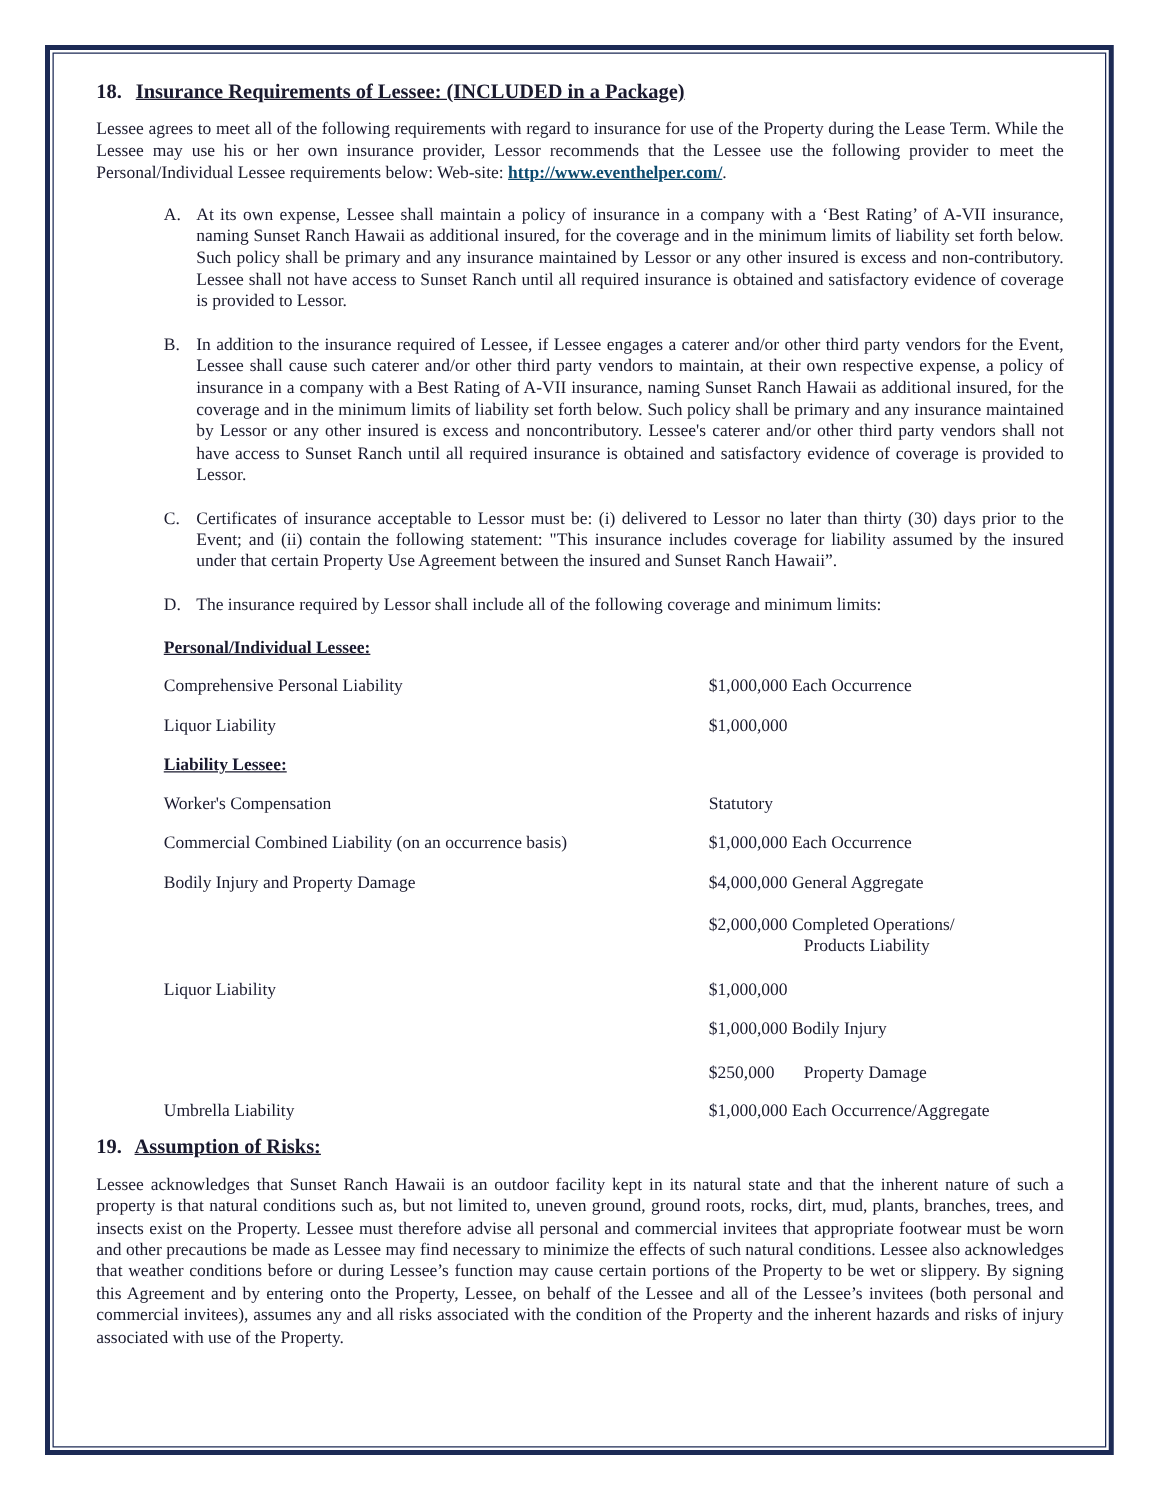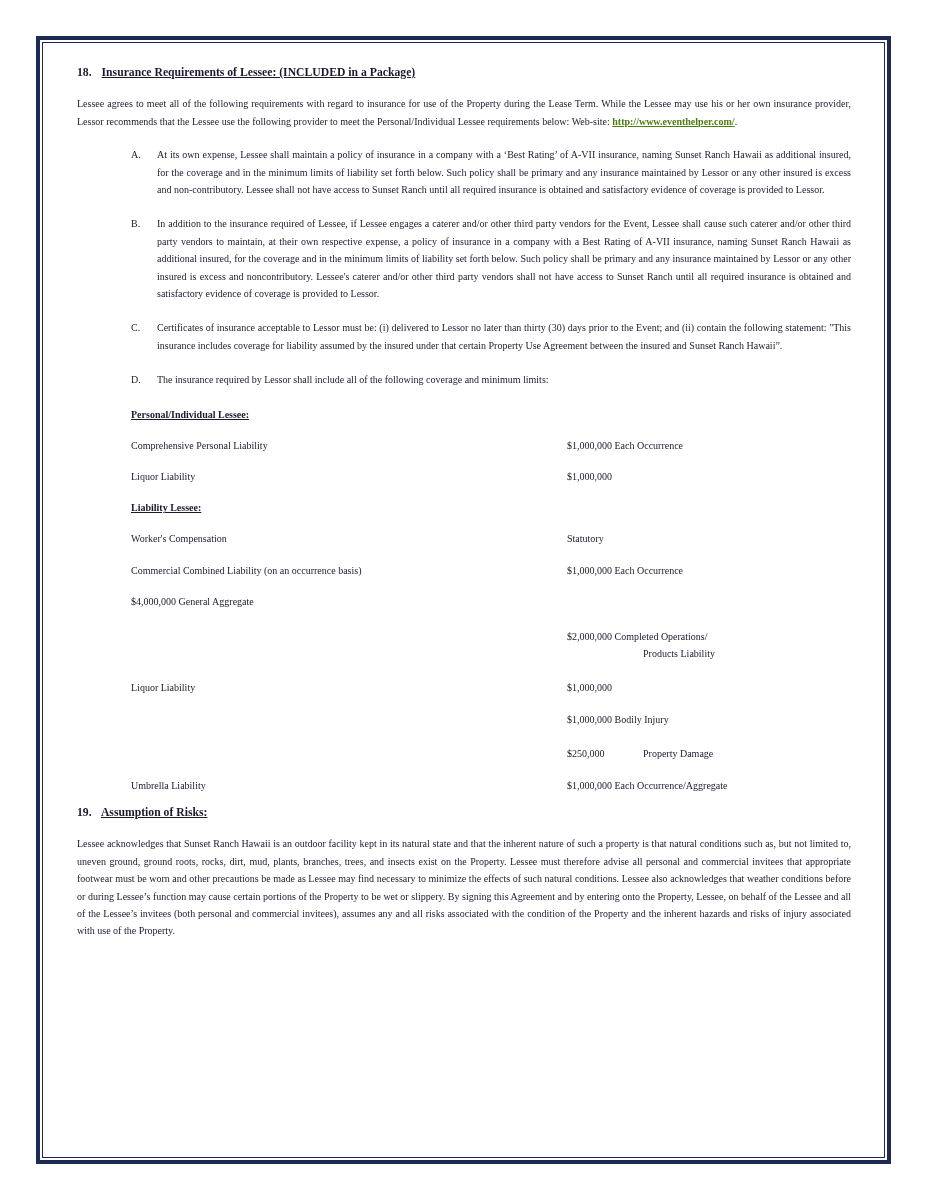--- a/index.html
+++ b/index.html
@@ -2,31 +2,31 @@
 <html><head>
 <meta charset="utf-8">
 <style>
   html, body { margin:0; padding:0; background:#ffffff; }
   body { width:927px; height:1200px; position:relative; overflow:hidden;
          font-family:"Liberation Serif", "DejaVu Serif", serif; color:#1a1a2e; }
   .frame-outer { position:absolute; left:36px; top:36px; width:855px; height:1128px;
                  box-sizing:border-box; border:4px solid #1c2a55; }
   .frame-inner { position:absolute; left:42px; top:42px; width:843px; height:1116px;
                  box-sizing:border-box; border:1.5px solid #1c2a55; }
-  .page { position:absolute; left:77px; top:64px; width:774px; font-size:10px; line-height:17.4px; }
+  .page { position:absolute; left:77px; top:64px; width:774px; font-size:14px; line-height:17.4px; }
   .h { font-weight:bold; margin:0; }
   .h .num { margin-right:7px; }
   .h .t { text-decoration:underline; }
   p { margin:0; text-align:justify; }
   .gap1 { height:14px; }
   .gap2 { height:16px; }
   .items { margin-left:54px; }
   .item { position:relative; padding-left:26px; text-align:justify; margin-bottom:17px; }
   .item .lt { position:absolute; left:0; top:0; }
-  a.link { color:#4d7c0f; font-weight:bold; text-decoration:underline; }
+  a.link { color:#0c4a6e; font-weight:bold; text-decoration:underline; }
   .cov { margin-left:54px; }
   .subhead { font-weight:bold; text-decoration:underline; margin:0 0 14px 0; height:17px; }
   .row { display:flex; height:17.4px; margin-bottom:14px; }
   .row .l { width:436px; }
   .row .r { flex:1; }
   .row.two { height:34.8px; margin-bottom:14px; }
   .r2 .line2 { padding-left:76px; }
   .tabamt { display:inline-block; width:76px; }
 </style>
 </head>
@@ -79,20 +79,21 @@
     <div class="subhead">Liability Lessee:</div>
     <div class="row">
       <div class="l">Worker's Compensation</div>
       <div class="r">Statutory</div>
     </div>
     <div class="row">
       <div class="l">Commercial Combined Liability (on an occurrence basis)</div>
       <div class="r">$1,000,000 Each Occurrence</div>
     </div>
     <div class="row" style="margin-bottom:17px;">
+      <div class="l">Bodily Injury and Property Damage</div>
       <div class="r">$4,000,000 General Aggregate</div>
     </div>
     <div class="row two r2" style="margin-bottom:17px;">
       <div class="l"></div>
       <div class="r">
         <div>$2,000,000 Completed Operations/</div>
         <div class="line2">Products Liability</div>
       </div>
     </div>
     <div class="row">

